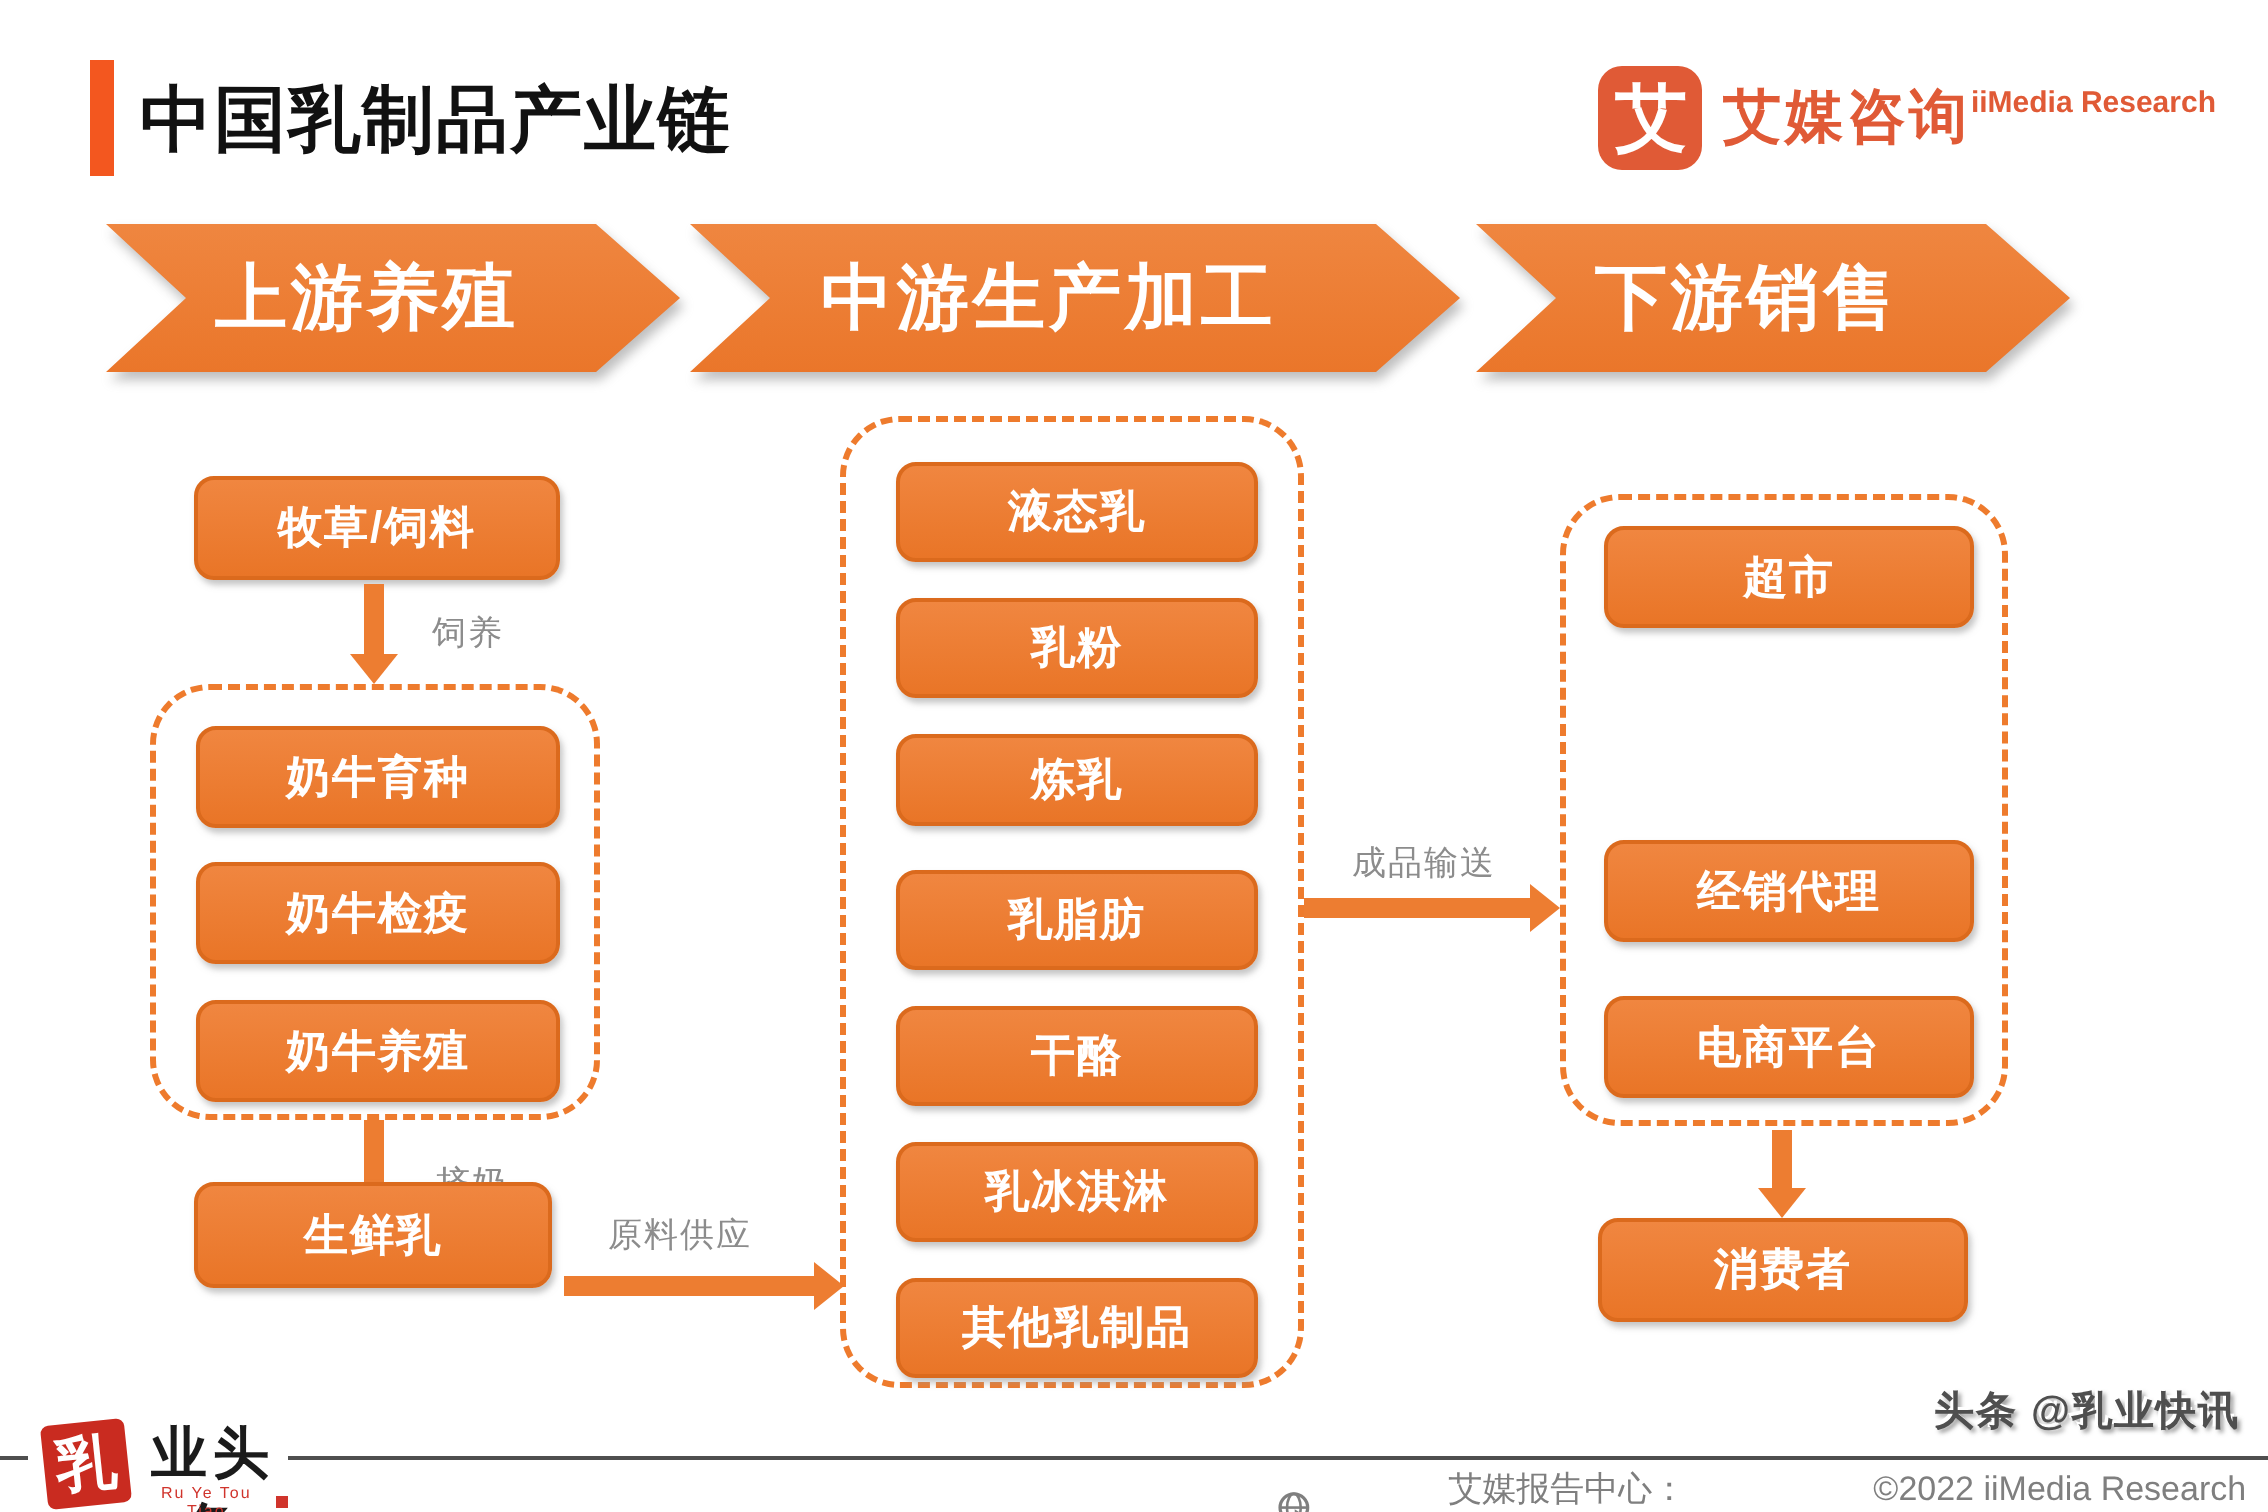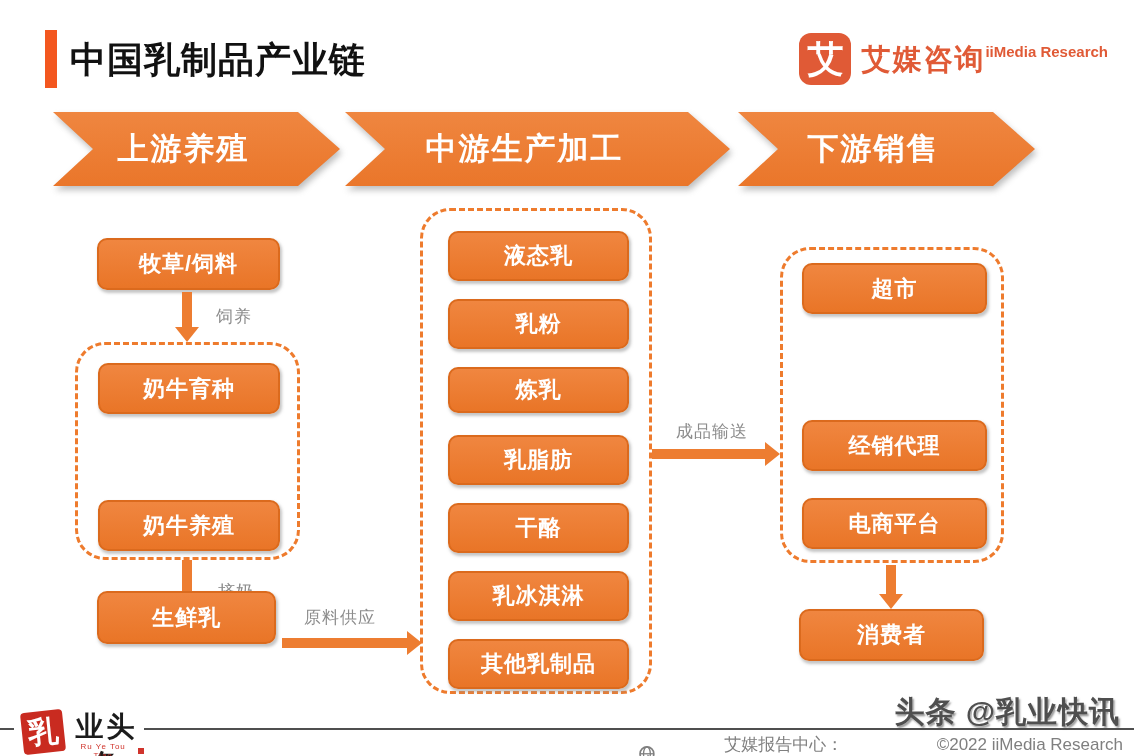--- a/index.html
+++ b/index.html
@@ -14,21 +14,21 @@
   .page-title{position:absolute;left:70px;top:36px;font-size:36px;font-weight:bold;color:#111;letter-spacing:1px;}
   .brand{position:absolute;right:26px;top:33px;display:flex;align-items:center;gap:10px;}
   .brand-seal{width:52px;height:52px;border-radius:12px;background:#E05A36;color:#fff;
     display:flex;align-items:center;justify-content:center;font-size:36px;font-weight:bold;}
   .brand-text{display:flex;flex-direction:row;line-height:1.05;}
   .brand-cn{font-size:29px;font-weight:bold;color:#E05A36;letter-spacing:2px;}
   .brand-en{font-size:15px;font-weight:bold;color:#E05A36;}
   
   .banner{position:absolute;top:112px;height:74px;background:linear-gradient(180deg,#EF8640,#EA762A);
     clip-path:polygon(0 0,calc(100% - 42px) 0,100% 50%,calc(100% - 42px) 100%,0 100%,40px 50%);
-    display:flex;align-items:center;justify-content:center;color:#fff;font-size:31px;font-weight:bold;
+    display:flex;align-items:center;justify-content:center;color:#fff;font-size:36px;font-weight:bold;
     letter-spacing:2px;padding-right:26px;box-sizing:border-box;}
   .banner-wrap{position:absolute;top:0;left:0;filter:drop-shadow(2px 4px 3px rgba(110,110,110,.45));}
   
   .node{position:absolute;background:linear-gradient(180deg,#F08640,#E97527);
     border:2px solid #DB6A1D;border-radius:10px;box-sizing:border-box;
     display:flex;align-items:center;justify-content:center;color:#fff;
     font-size:22px;font-weight:bold;letter-spacing:1px;
     box-shadow:1.5px 2.5px 3px rgba(150,150,150,.55);}
   .dashed-group{position:absolute;border:3px dashed #EE7B2D;border-radius:30px;box-sizing:border-box;background:transparent;}
   .dashed-group .node{position:absolute;}
@@ -45,21 +45,21 @@
   
   .divider{position:absolute;left:0;top:728px;width:1134px;height:2px;background:#4f4f4f;}
   .footer-brand{position:absolute;left:14px;top:705px;width:130px;height:51px;background:#fff;z-index:2;}
   .seal{position:absolute;left:8px;top:6px;width:42px;height:42px;background:#C92B20;border-radius:4px;
     color:#fff;display:flex;align-items:center;justify-content:center;font-size:30px;font-weight:bold;
     font-family:"Liberation Serif","DejaVu Serif",serif;transform:rotate(-6deg);}
   .brand-name{position:absolute;left:55px;top:3px;font-size:28px;font-weight:bold;color:#1b1b1b;
     font-family:"Liberation Serif","DejaVu Serif",serif;letter-spacing:3px;}
   .brand-sub{position:absolute;left:57px;top:37px;font-size:8px;color:#D0342C;letter-spacing:1px;display:flex;align-items:center;gap:3px;}
   .brand-sub .sq{display:inline-block;width:6px;height:6px;background:#D0342C;}
-  .watermark{position:absolute;right:14px;top:692px;font-size:30px;font-weight:bold;color:#4f4f4f;
+  .watermark{position:absolute;right:14px;top:692px;font-size:20px;font-weight:bold;color:#4f4f4f;
     letter-spacing:1px;text-shadow:-1.5px -1.5px 0 #ffffff,1.5px 1.5px 2px rgba(70,70,70,.55);}
   .footer-info{position:absolute;left:638px;top:733px;display:flex;align-items:center;gap:7px;
     color:#7f7f7f;font-size:17px;}
   .footer-info .copy{margin-left:16px;}
 </style>
 </head>
 <body>
 
 <div class="canvas">
 
@@ -86,20 +86,21 @@
   <div class="node" style="left:97px;top:238px;width:183px;height:52px;">牧草/饲料</div>
 
   <div class="varrow" style="left:175px;top:292px;height:50px;">
     <div class="shaft" style="height:35px;"></div>
     <div class="head"></div>
   </div>
   <div class="edge-label" style="left:216px;top:305px;">饲养</div>
 
   <div class="dashed-group" style="left:75px;top:342px;width:225px;height:218px;">
     <div class="node" style="left:20px;top:18px;width:182px;height:51px;">奶牛育种</div>
+    <div class="node" style="left:20px;top:86px;width:182px;height:51px;">奶牛检疫</div>
     <div class="node" style="left:20px;top:155px;width:182px;height:51px;">奶牛养殖</div>
   </div>
 
   <div class="varrow" style="left:175px;top:560px;height:57px;">
     <div class="shaft" style="height:42px;"></div>
     <div class="head"></div>
   </div>
   <div class="edge-label" style="left:218px;top:580px;">挤奶</div>
 
   <div class="node" style="left:97px;top:591px;width:179px;height:53px;">生鲜乳</div>

